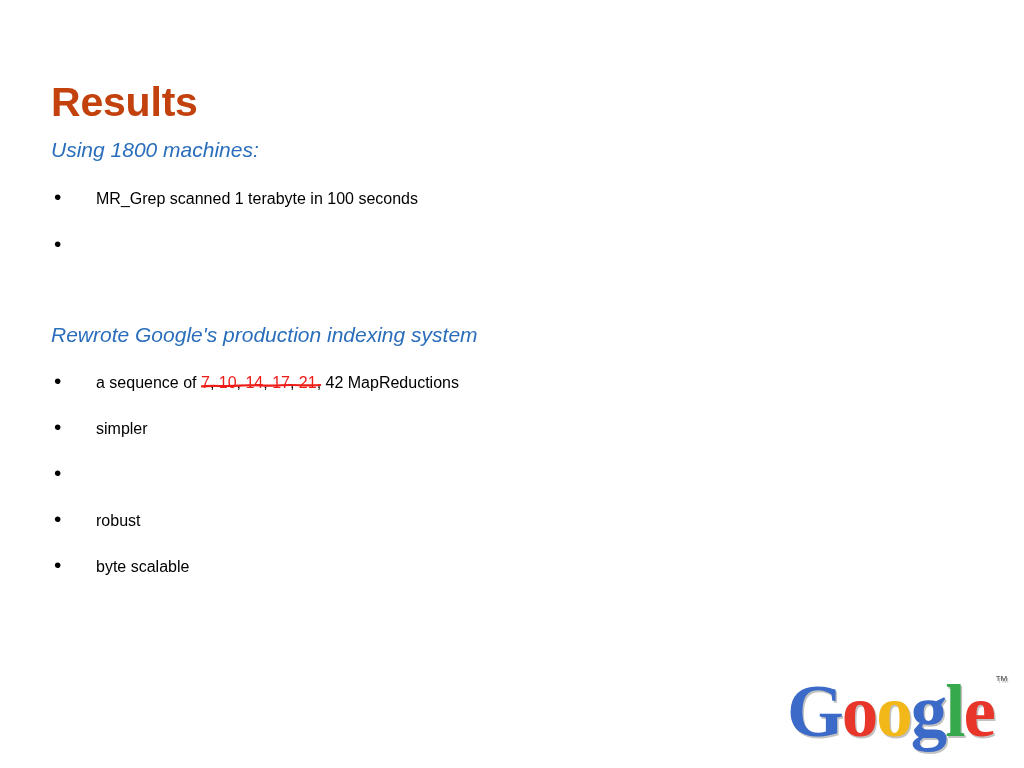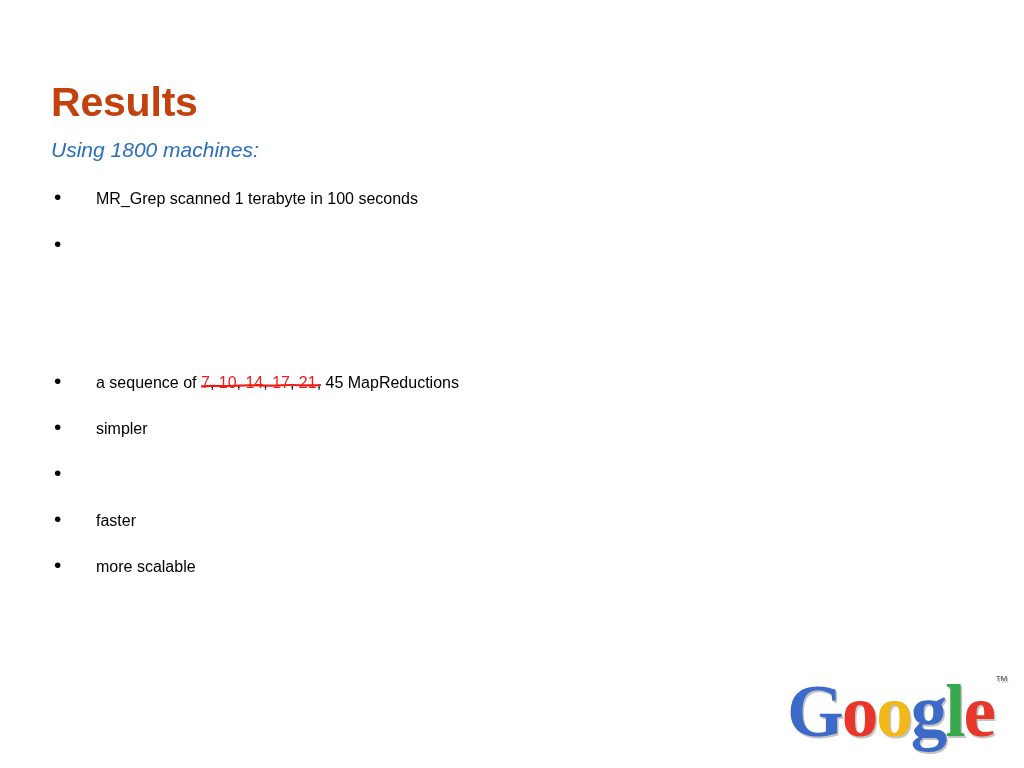--- a/index.html
+++ b/index.html
@@ -167,47 +167,48 @@
 
     <div class="bullet-row r0">
       <span class="bullet-mark">•</span>
       <span class="bullet-text">MR_Grep scanned 1 terabyte in 100 seconds</span>
     </div>
 
     <div class="bullet-row r1">
       <span class="bullet-mark">•</span>
     </div>
 
+    <div class="sub-head two">Rewrote Google's production indexing system</div>
 
     <div class="bullet-row r2">
       <span class="bullet-mark">•</span>
       <span class="bullet-text"><span>a sequence of </span><span class="struck-group" id="struck-group"><span class="struck-num">7</span><span class="sep">, </span><span class="struck-num">10</span><span class="sep">, </span><span class="struck-num">14</span><span class="sep">, </span><span class="struck-num">17</span><span class="sep">, </span><span class="struck-num">21</span><span class="sep">,</span><span class="strike-line">
               <svg viewBox="0 0 200 10" preserveAspectRatio="none">
                 <path d="M1,6.4 C20,5.0 42,6.9 63,5.6 C86,4.3 110,6.6 133,5.3 C156,4.2 178,6.2 199,5.0" fill="none" stroke="#ee1c17" stroke-width="2.1" stroke-linecap="round"></path>
               </svg>
-            </span></span><span> 45 MapReductions</span></span>
+            </span></span><span> 42 MapReductions</span></span>
     </div>
 
     <div class="bullet-row r3">
       <span class="bullet-mark">•</span>
       <span class="bullet-text">simpler</span>
     </div>
 
     <div class="bullet-row r4">
       <span class="bullet-mark">•</span>
     </div>
 
     <div class="bullet-row r5">
       <span class="bullet-mark">•</span>
-      <span class="bullet-text">faster</span>
+      <span class="bullet-text">robust</span>
     </div>
 
     <div class="bullet-row r6">
       <span class="bullet-mark">•</span>
-      <span class="bullet-text">more scalable</span>
+      <span class="bullet-text">byte scalable</span>
     </div>
 
   </div>
 
   <div class="google-logo">
     <div class="google-word" id="google-word"><span style="color: rgb(59, 106, 200);">G</span><span style="color: rgb(232, 54, 43);">o</span><span style="color: rgb(242, 183, 24);">o</span><span style="color: rgb(59, 106, 200);">g</span><span style="color: rgb(53, 169, 75);">l</span><span style="color: rgb(232, 54, 43);">e</span><span class="tm">™</span></div>
   </div>
 
 </div>
 

